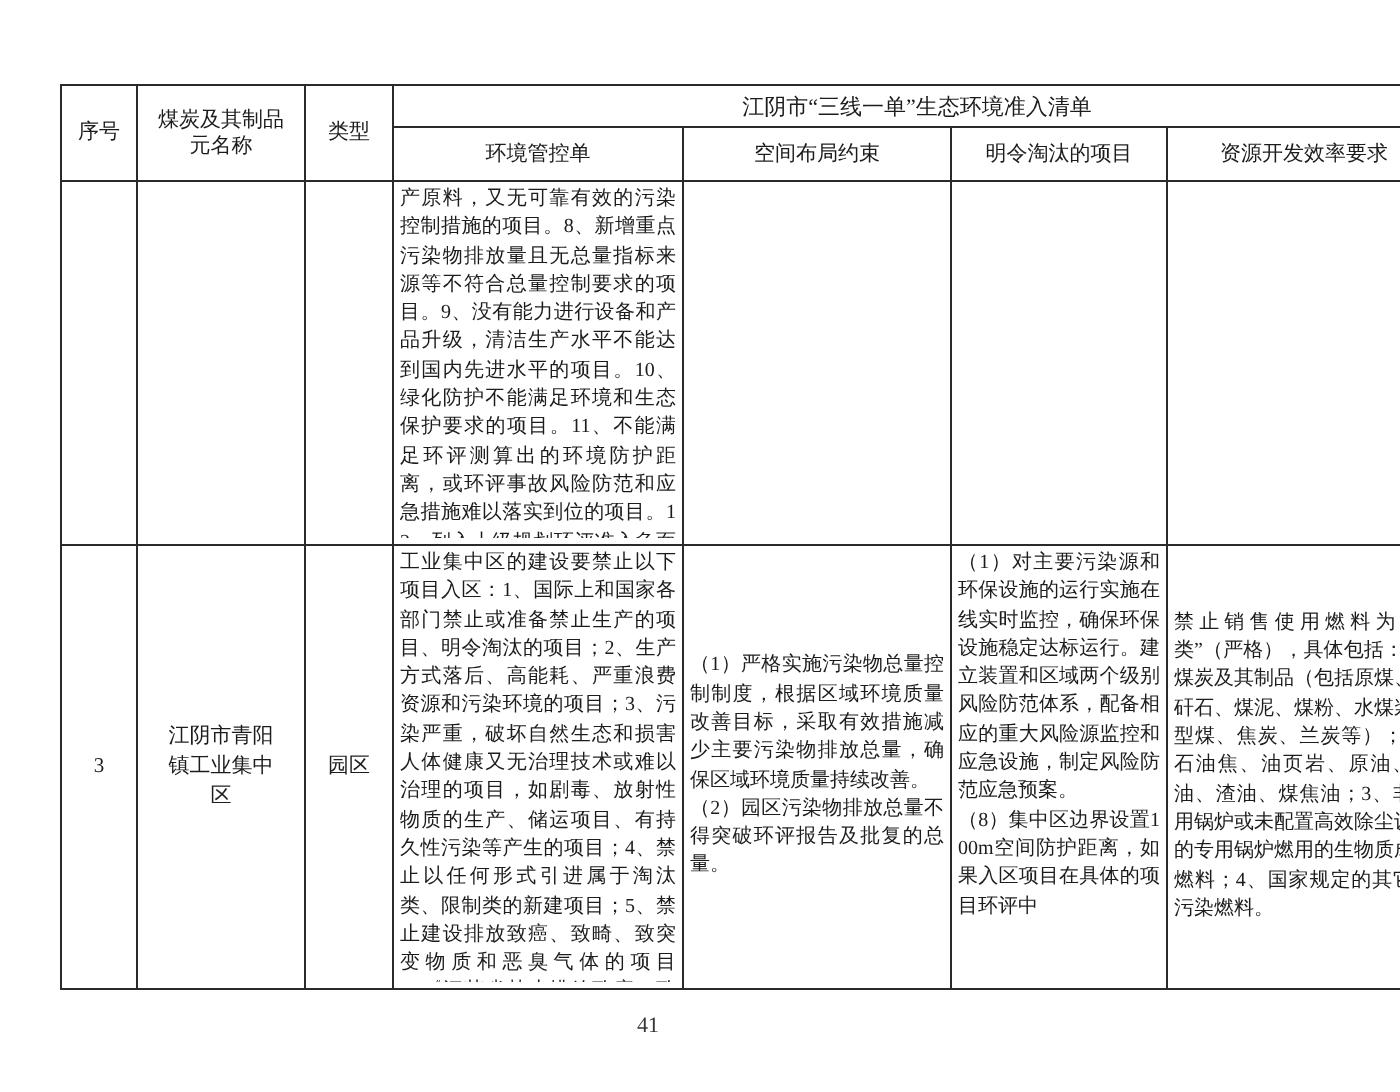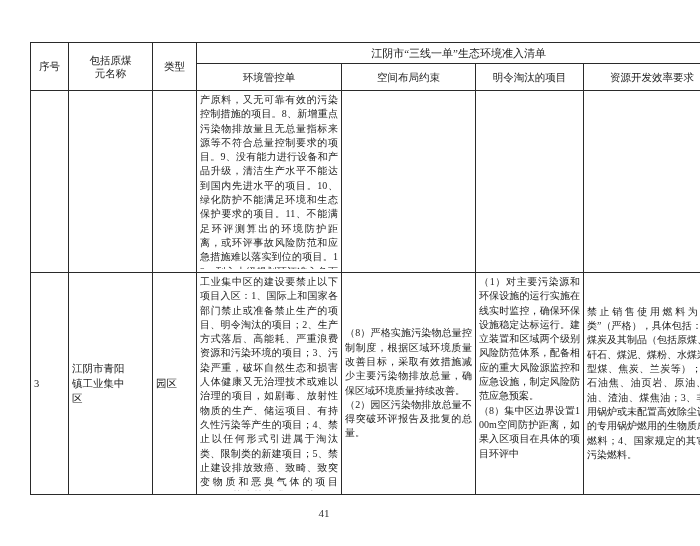--- a/index.html
+++ b/index.html
@@ -19,21 +19,21 @@
   }
   th.hdr {
     font-size:10.5px; font-weight:bold; text-align:center;
     vertical-align:middle; line-height:13px;
   }
   th.title-cell { font-size:11px; font-weight:bold; text-align:center; vertical-align:middle; }
   tr.hr1 { height:21px; }
   tr.hr2 { height:27px; }
   tr.row-a { height:182px; }
   tr.row-b { height:222px; }
-  td.c { text-align:left; vertical-align:middle; font-size:10.5px; line-height:15px; }
+  td.c { text-align:center; vertical-align:middle; font-size:10.5px; line-height:15px; }
   td.vt { vertical-align:top; }
   td.vm { vertical-align:middle; }
   .txt {
     font-size:10px; line-height:14.3px; text-align:justify;
     text-justify:inter-ideograph; overflow:hidden;
   }
   .prewrap { white-space:pre-line; }
   .h-a { height:176px; }
   .h-b { height:216px; }
   .pageno {
@@ -52,21 +52,21 @@
         <col style="width:84px">
         <col style="width:44px">
       <col style="width:145px">
         <col style="width:134px">
         <col style="width:108px">
       <col style="width:137px">
     </colgroup>
     <tbody>
       <tr class="hr1">
         <th class="hdr" rowspan="2">序号</th>
-        <th class="hdr prewrap" rowspan="2">包括原煤
+        <th class="hdr prewrap" rowspan="2">煤炭及其制品
 元名称</th>
         <th class="hdr" rowspan="2">类型</th>
         <th class="title-cell" colspan="4">江阴市“三线一单”生态环境准入清单</th>
       </tr>
       <tr class="hr2">
         <th class="hdr">环境管控单</th>
         <th class="hdr">空间布局约束</th>
         <th class="hdr">明令淘汰的项目</th>
         <th class="hdr">资源开发效率要求</th>
       </tr>
@@ -86,21 +86,21 @@
       <tr class="row-b">
         <td class="c">3</td>
         <td class="c prewrap">江阴市青阳
 镇工业集中
 区</td>
         <td class="c">园区</td>
         <td class="vt">
           <div class="txt h-b">工业集中区的建设要禁止以下项目入区：1、国际上和国家各部门禁止或准备禁止生产的项目、明令淘汰的项目；2、生产方式落后、高能耗、严重浪费资源和污染环境的项目；3、污染严重，破坏自然生态和损害人体健康又无治理技术或难以治理的项目，如剧毒、放射性物质的生产、储运项目、有持久性污染等产生的项目；4、禁止以任何形式引进属于淘汰类、限制类的新建项目；5、禁止建设排放致癌、致畸、致突变物质和恶臭气体的项目（《江苏省禁止排放致癌、致畸、致</div>
         </td>
         <td class="vm">
-          <div class="txt prewrap">（8）严格实施污染物总量控制制度，根据区域环境质量改善目标，采取有效措施减少主要污染物排放总量，确保区域环境质量持续改善。
+          <div class="txt prewrap">（1）严格实施污染物总量控制制度，根据区域环境质量改善目标，采取有效措施减少主要污染物排放总量，确保区域环境质量持续改善。
 （2）园区污染物排放总量不得突破环评报告及批复的总量。</div>
         </td>
         <td class="vt">
           <div class="txt prewrap">（1）对主要污染源和环保设施的运行实施在线实时监控，确保环保设施稳定达标运行。建立装置和区域两个级别风险防范体系，配备相应的重大风险源监控和应急设施，制定风险防范应急预案。
 （8）集中区边界设置100m空间防护距离，如果入区项目在具体的项目环评中</div>
         </td>
         <td class="vm">
           <div class="txt">禁止销售使用燃料为“Ⅲ类”（严格），具体包括：1、煤炭及其制品（包括原煤、煤矸石、煤泥、煤粉、水煤浆、型煤、焦炭、兰炭等）；2、石油焦、油页岩、原油、重油、渣油、煤焦油；3、非专用锅炉或未配置高效除尘设施的专用锅炉燃用的生物质成型燃料；4、国家规定的其它高污染燃料。</div>
         </td>
       </tr>

